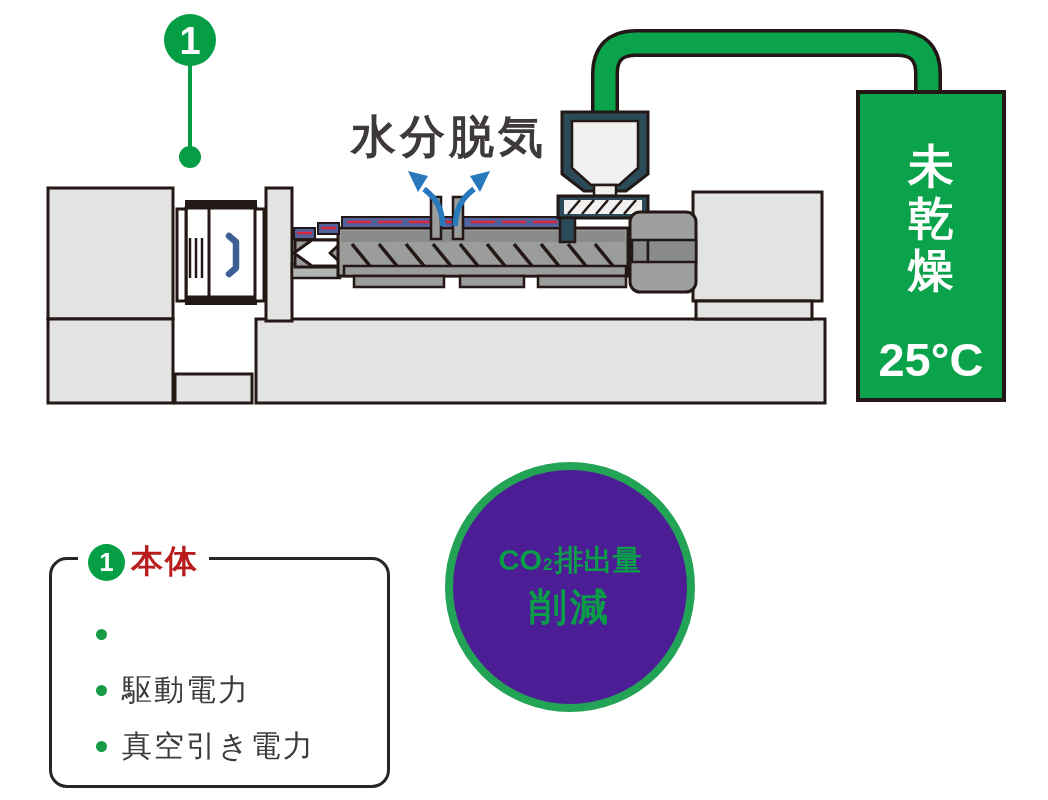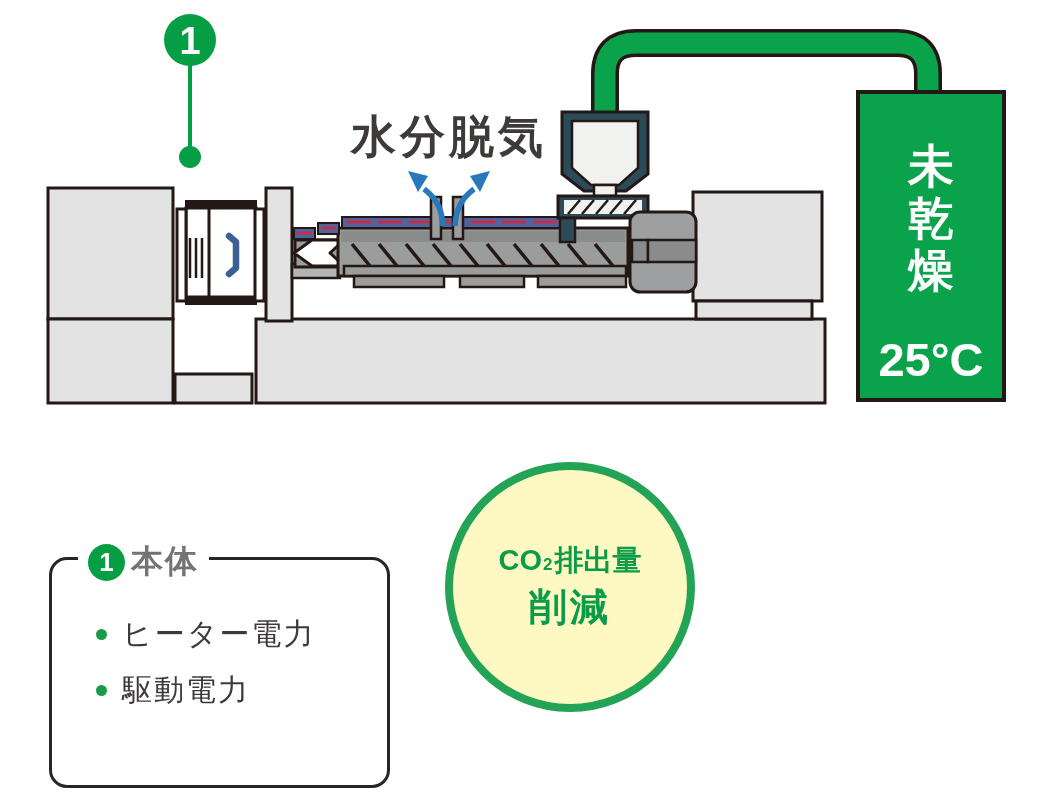--- a/index.html
+++ b/index.html
@@ -21,31 +21,31 @@
   }
   .power-box-label{
     position:absolute; top:-20px; left:26px; background:#ffffff;
     display:flex; align-items:center; gap:6px; padding:0 10px;
   }
   .num-badge{
     width:37px; height:37px; border-radius:50%; background:#069e44;
     color:#ffffff; font-size:26px; font-weight:bold;
     display:flex; align-items:center; justify-content:center; flex:0 0 auto;
   }
-  .power-box-title{font-size:32px; font-weight:600; color:#737373; letter-spacing:2px;}
+  .power-box-title{font-size:32px; font-weight:600; color:#b91c1c; letter-spacing:2px;}
   .power-items{padding:46px 0 0 44px;}
   .power-item{
     display:flex; align-items:center; gap:15px; height:56px;
     font-size:30px; color:#3e3a39; letter-spacing:2px;
   }
   .bullet-dot{width:11px;height:11px;border-radius:50%;background:#1a9b47;flex:0 0 auto;}
 
   .co2-badge{
     position:absolute; left:445px; top:462px; width:250px; height:250px;
-    border-radius:50%; border:8px solid #23a355; background:#fef9c3;
+    border-radius:50%; border:8px solid #23a355; background:#4c1d95;
     box-sizing:border-box; color:#0a9c48;
     display:flex; flex-direction:column; align-items:center; justify-content:center;
     text-align:center; line-height:1.15;
   }
   .co2-line1{font-size:29px; font-weight:bold; display:flex; align-items:baseline;}
   .co2-sub{font-size:17px; font-weight:bold; margin:0 2px 0 1px;}
   .co2-line2{display:flex; align-items:baseline; margin-top:2px;}
   .co2-value{font-size:53px; font-weight:bold; letter-spacing:-1px;}
   .co2-unit{font-size:29px; font-weight:bold;}
   .co2-per{font-size:21px; font-weight:bold;}
@@ -180,25 +180,28 @@
 
 
   <div class="power-box">
     <div class="power-box-label">
       <span class="num-badge">1</span>
       <span class="power-box-title">本体</span>
     </div>
     <div class="power-items">
       <div class="power-item">
         <span class="bullet-dot"></span>
-        <span>ヒーター電力</span>
       </div>
       <div class="power-item">
         <span class="bullet-dot"></span>
         <span>駆動電力</span>
+      </div>
+      <div class="power-item">
+        <span class="bullet-dot"></span>
+        <span>真空引き電力</span>
       </div>
     </div>
   </div>
 
   <div class="co2-badge">
     <div class="co2-line1">
       <span>CO</span>
         <span class="co2-sub">2</span>
         <span>排出量</span>
     </div>

